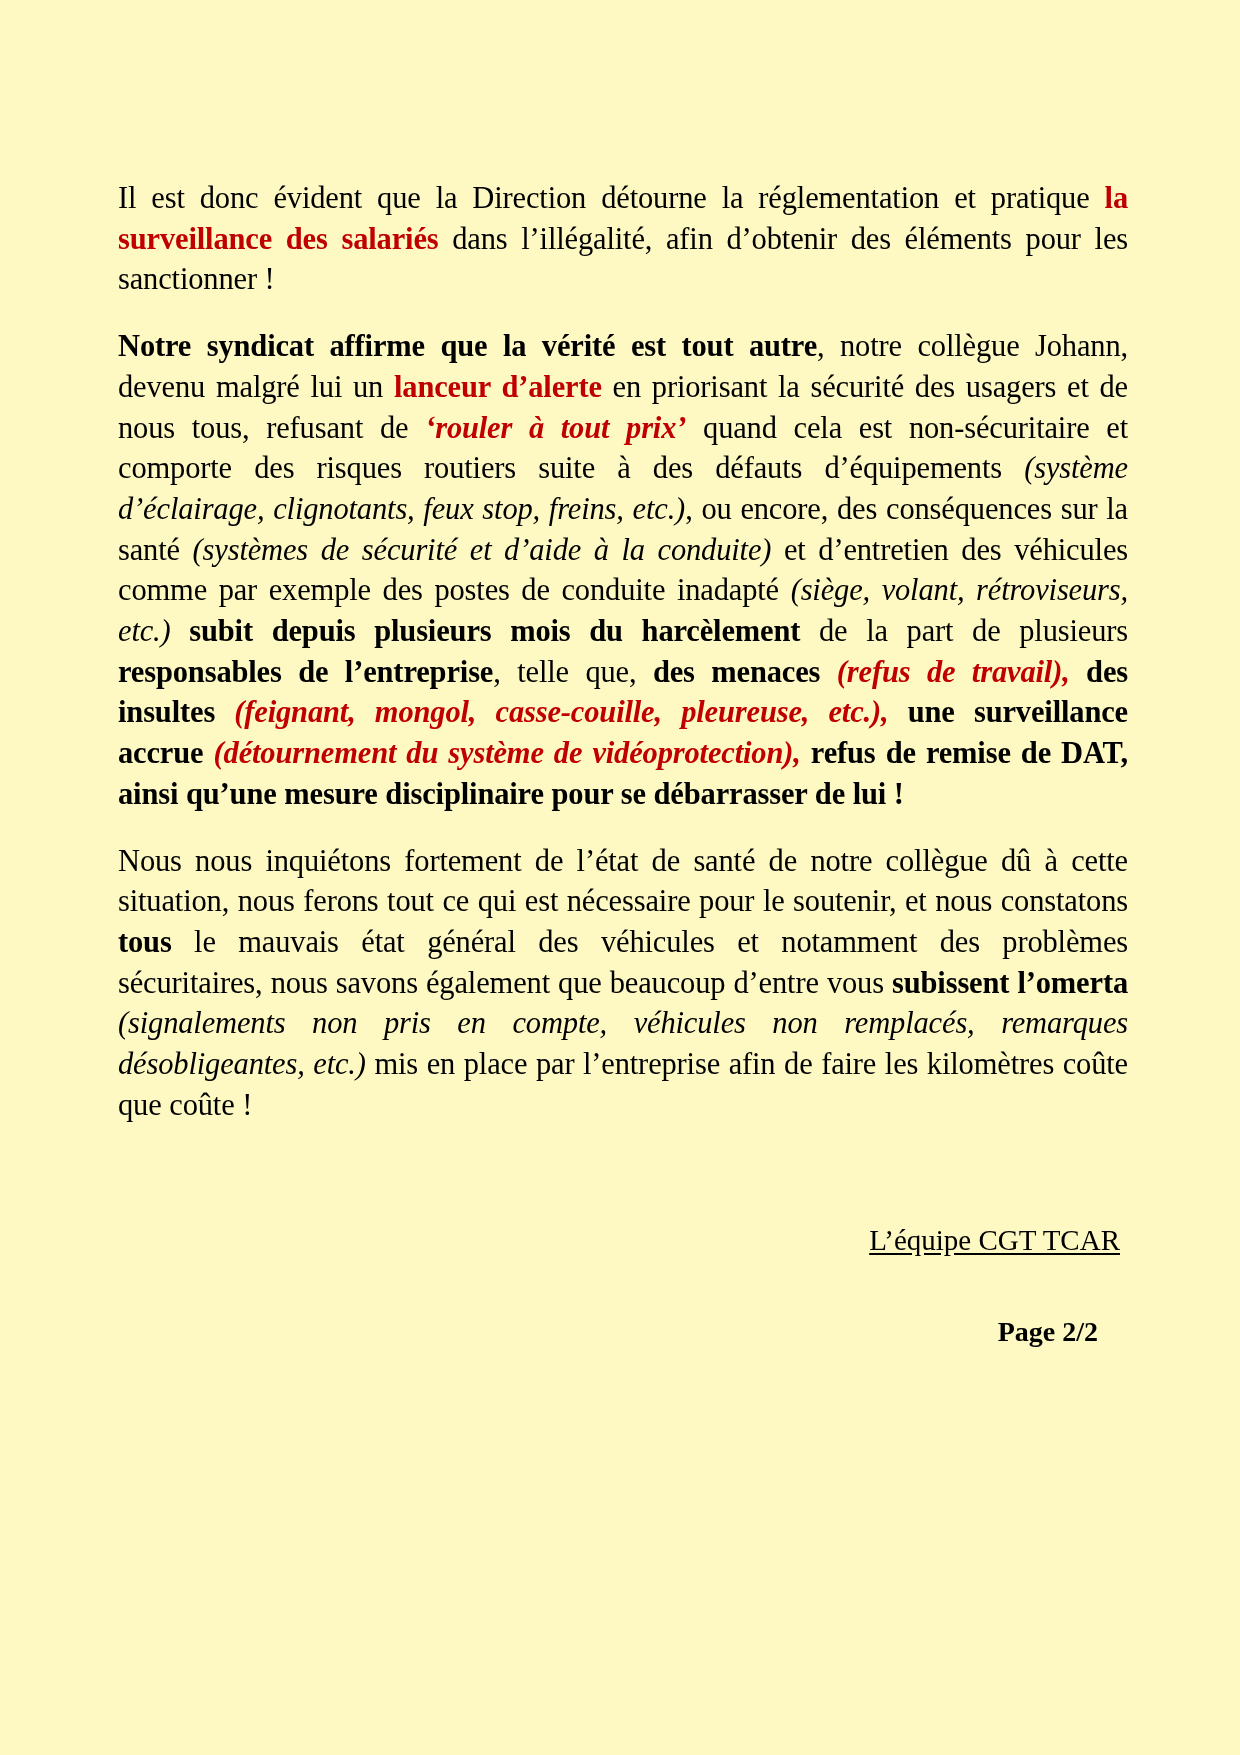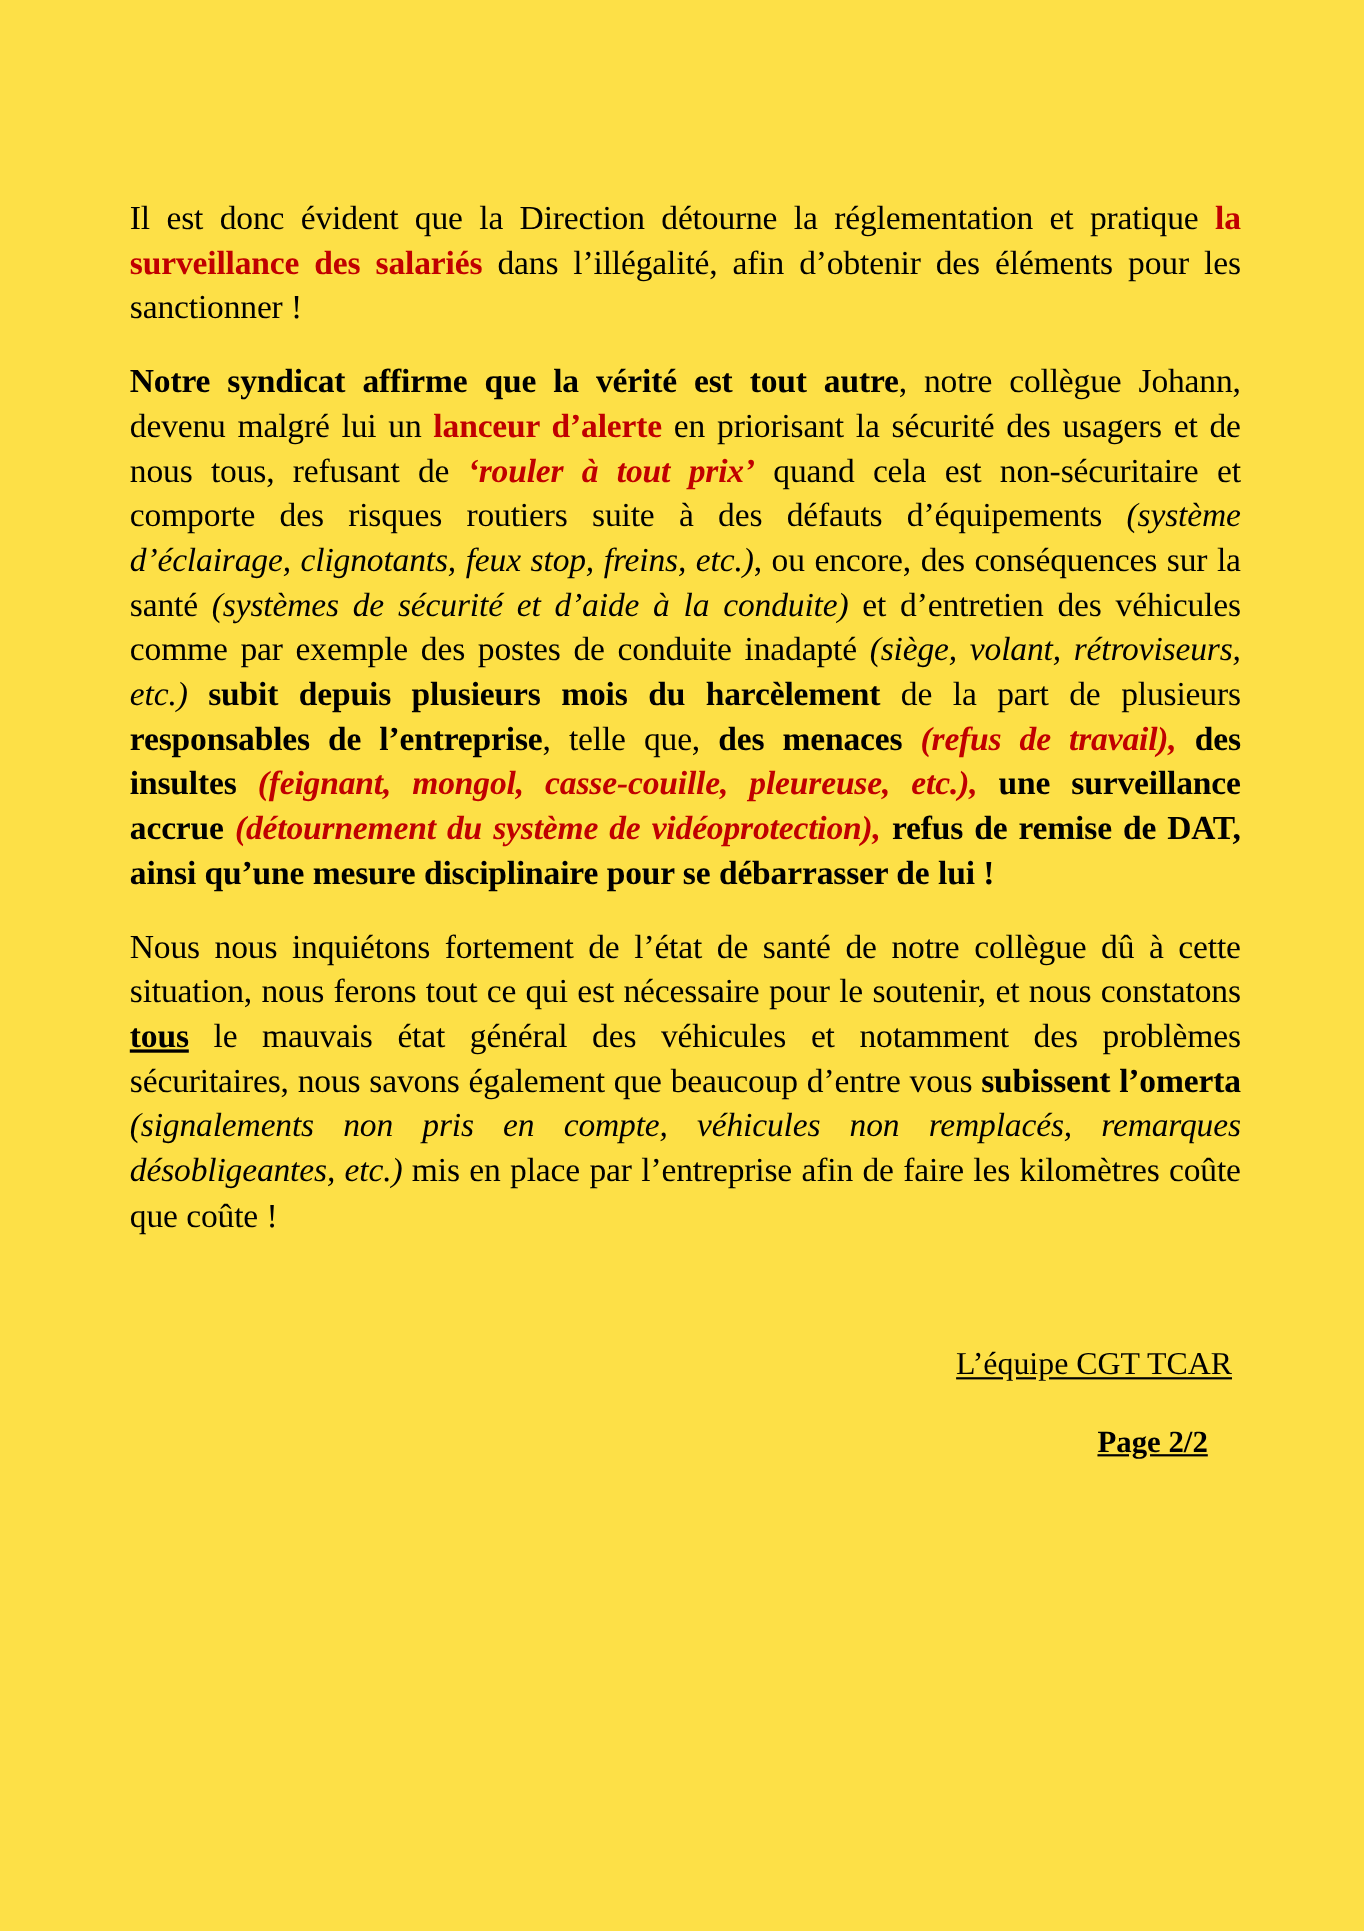--- a/index.html
+++ b/index.html
@@ -11,63 +11,62 @@
     width: 1240px;
     height: 1755px;
     font-family: "Liberation Serif", "DejaVu Serif", serif;
     color: #000000;
     overflow: hidden;
   }
   .page {
     position: relative;
     width: 1240px;
     height: 1755px;
-    background: #fde047;
+    background: #fef9c3;
     box-sizing: border-box;
     padding: 178px 112px 0 118px;
   }
   .doc-body {
     width: 1010px;
   }
   p.para {
     margin: 0 0 26px 0;
     text-align: justify;
     text-justify: inter-word;
     font-size: 30.5px;
     line-height: 1.335;
     letter-spacing: -0.15px;
     word-spacing: 0.2px;
     -webkit-font-smoothing: antialiased;
   }
   .b  { font-weight: bold; }
   .i  { font-style: italic; }
   .bi { font-weight: bold; font-style: italic; }
   .red { color: #C00000; }
-  .u  { text-decoration: underline; text-underline-offset: 2px; }
+  .u  { text-underline-offset: 2px; }
   .sig-block {
     margin-top: 96px;
     text-align: right;
     padding-right: 8px;
   }
   .sig-line {
     font-size: 29px;
     line-height: 1.32;
     display: block;
   }
   .sig-name {
     text-decoration: underline;
     text-underline-offset: 3px;
   }
   .page-number {
     display: block;
-    margin-top: 36px;
+    margin-top: 56px;
     font-size: 28px;
     font-weight: bold;
     padding-right: 22px;
-    text-decoration: underline;
   }
 </style>
 </head>
 <body>
 
 <div class="page">
   <div class="doc-body">
 
     <p class="para">
       <span>Il est donc évident que la Direction détourne la réglementation et pratique </span><span class="b red">la surveillance des salariés</span><span> dans l’illégalité, afin d’obtenir des éléments pour les sanctionner !</span>

